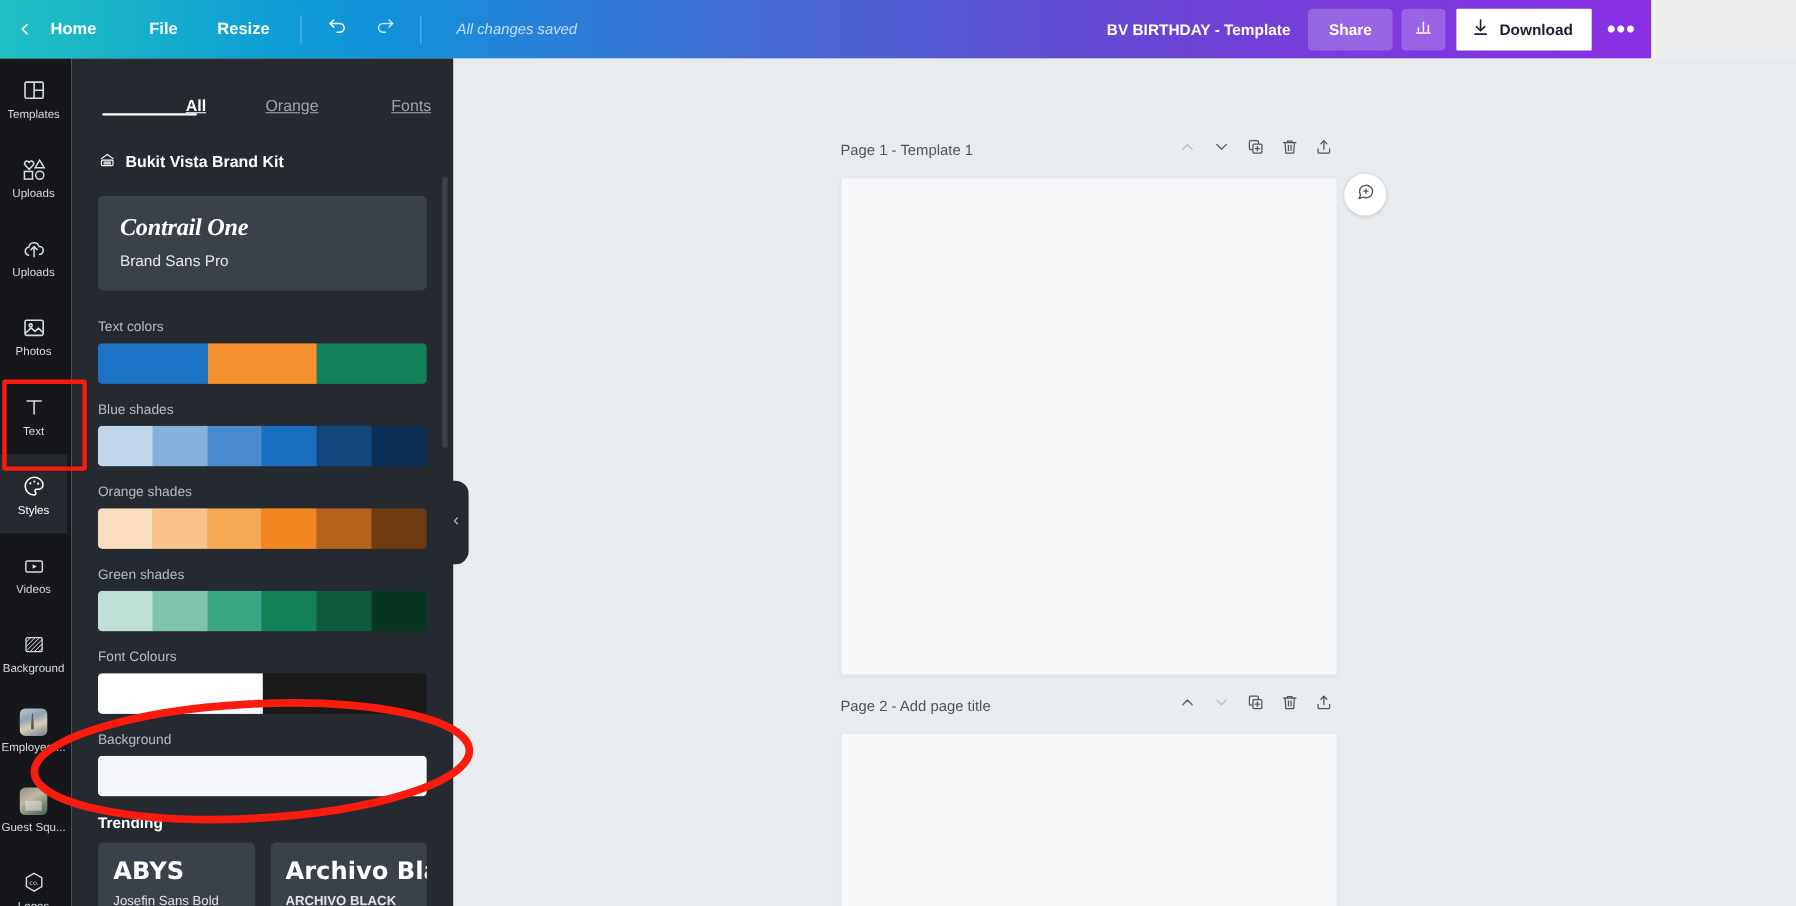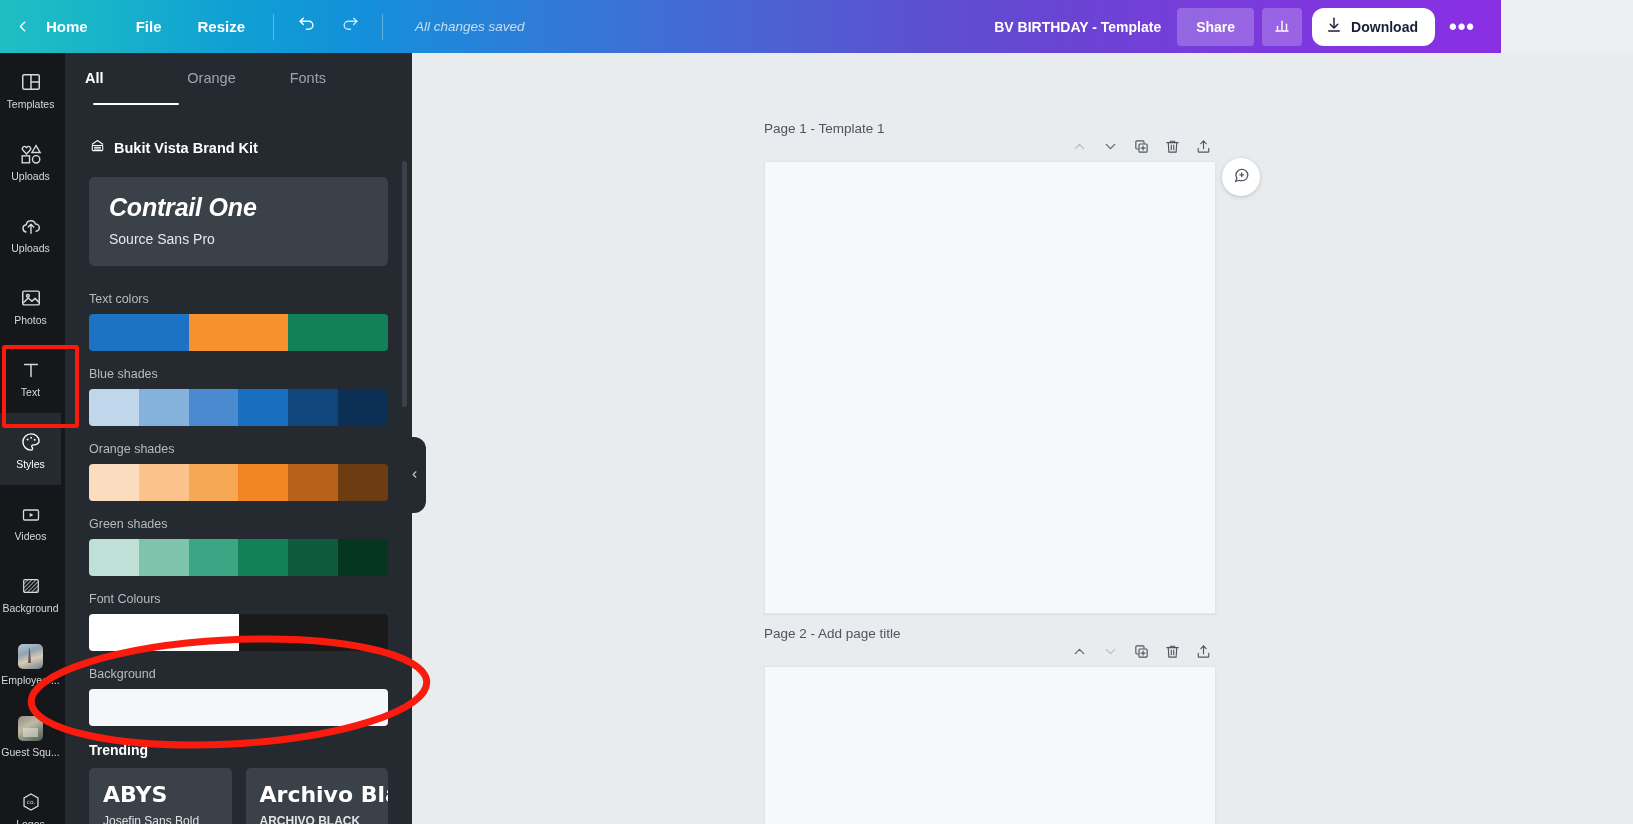--- a/index.html
+++ b/index.html
@@ -42,21 +42,21 @@
     width: 38px; height: 38px; border-radius: 4px;
     display: flex; align-items: center; justify-content: center;
     cursor: pointer; margin: 0 3px;
   }
   .tb-saved {
     color: rgba(255,255,255,0.72); font-size: 13.5px; font-style: italic;
     margin-left: 22px; white-space: nowrap;
   }
   .tb-right {
     margin-left: auto; display: flex; align-items: center;
-    padding-right: 16px; height: 100%;
+    padding-right: 4px; height: 100%;
   }
   .tb-title {
     color: #fff; font-size: 14px; font-weight: 700;
     margin-right: 16px; white-space: nowrap;
   }
   .btn-share {
     background: rgba(255,255,255,0.22); color: #fff;
     font-size: 14px; font-weight: 700;
     height: 38px; padding: 0 19px; border-radius: 4px;
     display: flex; align-items: center; cursor: pointer; border: none;
@@ -64,21 +64,21 @@
   }
   .btn-stats {
     background: rgba(255,255,255,0.22);
     height: 38px; width: 40px; border-radius: 4px;
     display: flex; align-items: center; justify-content: center;
     cursor: pointer; margin-left: 8px;
   }
   .btn-download {
     background: #fff; color: #1a1f36;
     font-size: 14px; font-weight: 700;
-    height: 38px; padding: 0 17px 0 13px; border-radius: 12px;
+    height: 38px; padding: 0 17px 0 13px; border-radius: 1px;
     display: flex; align-items: center; gap: 8px; cursor: pointer;
     margin-left: 10px; border: none; font-family: inherit;
   }
   .btn-more {
     color: #fff; height: 38px; width: 46px;
     display: flex; align-items: center; justify-content: center;
     font-size: 22px; font-weight: 700; letter-spacing: 1px;
     cursor: pointer; margin-left: 4px;
   }
 
@@ -133,23 +133,24 @@
   #panel {
     position: absolute; left: 65px; top: 53px; width: 347px; height: 771px;
     background: #252a31;
     z-index: 25; overflow: hidden;
   }
   #panel-tabs {
     display: flex; height: 52px; padding: 0 20px;
     align-items: flex-end;
   }
   .ptab {
-    flex: 1; text-align: left; color: #9ea4ac;
-    font-size: 14.5px; padding-bottom: 19px; cursor: pointer;
+    flex: 1; text-align: right; color: #9ea4ac;
+    font-size: 14.5px; padding-bottom: 0; cursor: pointer;
     position: relative;
+    text-decoration: underline;
   }
   .ptab.active { color: #fff; font-weight: 700; }
   .ptab.active::after {
     content: ""; position: absolute; left: 8%; right: 8%; bottom: 0;
     height: 2.5px; background: #fff; border-radius: 2px;
   }
   #panel-body {
     position: absolute; top: 52px; left: 0; right: 0; bottom: 0;
     padding: 0 24px 0 24px; overflow: hidden;
   }
@@ -157,22 +158,22 @@
     display: flex; align-items: center; gap: 8px;
     margin: 32px 0 19px 0;
   }
   .kit-title { color: #fff; font-size: 14.5px; font-weight: 700; }
   .font-card {
     background: #3b4149; border-radius: 5px;
     padding: 17px 20px 19px 20px; margin-bottom: 26px;
     cursor: pointer;
   }
   .font-primary {
-    color: #fff; font-size: 25px; font-weight: 700;
-    font-family: Liberation Sans, sans-serif;
+    color: #fff; font-size: 22px; font-weight: 700;
+    font-family: Liberation Serif, serif;
     font-style: italic; letter-spacing: -0.2px; line-height: 1.05;
   }
   .font-secondary {
     color: #e6e8ea; font-size: 14px; margin-top: 11px;
   }
   .sec-label {
     color: #b6bbc1; font-size: 12.5px; margin-bottom: 8px;
   }
   .swatch-row {
     display: flex; height: 37px; border-radius: 4px;
@@ -198,22 +199,22 @@
   }
 
   
   #canvas-area {
     position: absolute; left: 412px; top: 53px;
     width: 1221px; height: 771px;
     background: #e9ecee; overflow: hidden;
   }
   .page-block { position: absolute; left: 352px; width: 452px; }
   .page-head {
-    display: flex; 
-    height: 30px; margin-bottom: 10px; flex-direction: column;
+    display: flex; align-items: center;
+    height: 30px; margin-bottom: 10px;
   }
   .page-title {
     color: #4e5560; font-size: 13.5px; white-space: nowrap;
   }
   .page-tools { margin-left: auto; display: flex; align-items: center; gap: 6px; }
   .ptool {
     width: 25px; height: 25px;
     display: flex; align-items: center; justify-content: center;
     cursor: pointer;
   }
@@ -436,21 +437,21 @@
           <rect x="4.6" y="12" width="14.8" height="7.2" rx="1.1"></rect>
           <line x1="7.2" y1="14.6" x2="16.8" y2="14.6"></line>
           <line x1="7.2" y1="17" x2="16.8" y2="17"></line>
         </svg>
       </span>
       <span class="kit-title">Bukit Vista Brand Kit</span>
     </div>
 
     <div class="font-card">
       <div class="font-primary">Contrail One</div>
-      <div class="font-secondary">Source Sans Pro</div>
+      <div class="font-secondary">Brand Sans Pro</div>
     </div>
 
     <div>
       <div class="sec-label">Text colors</div>
       <div class="swatch-row">
         <div class="swatch" style="background:#1c72c4"></div>
         <div class="swatch" style="background:#f6912f"></div>
         <div class="swatch" style="background:#128059"></div>
       </div>
     </div>

